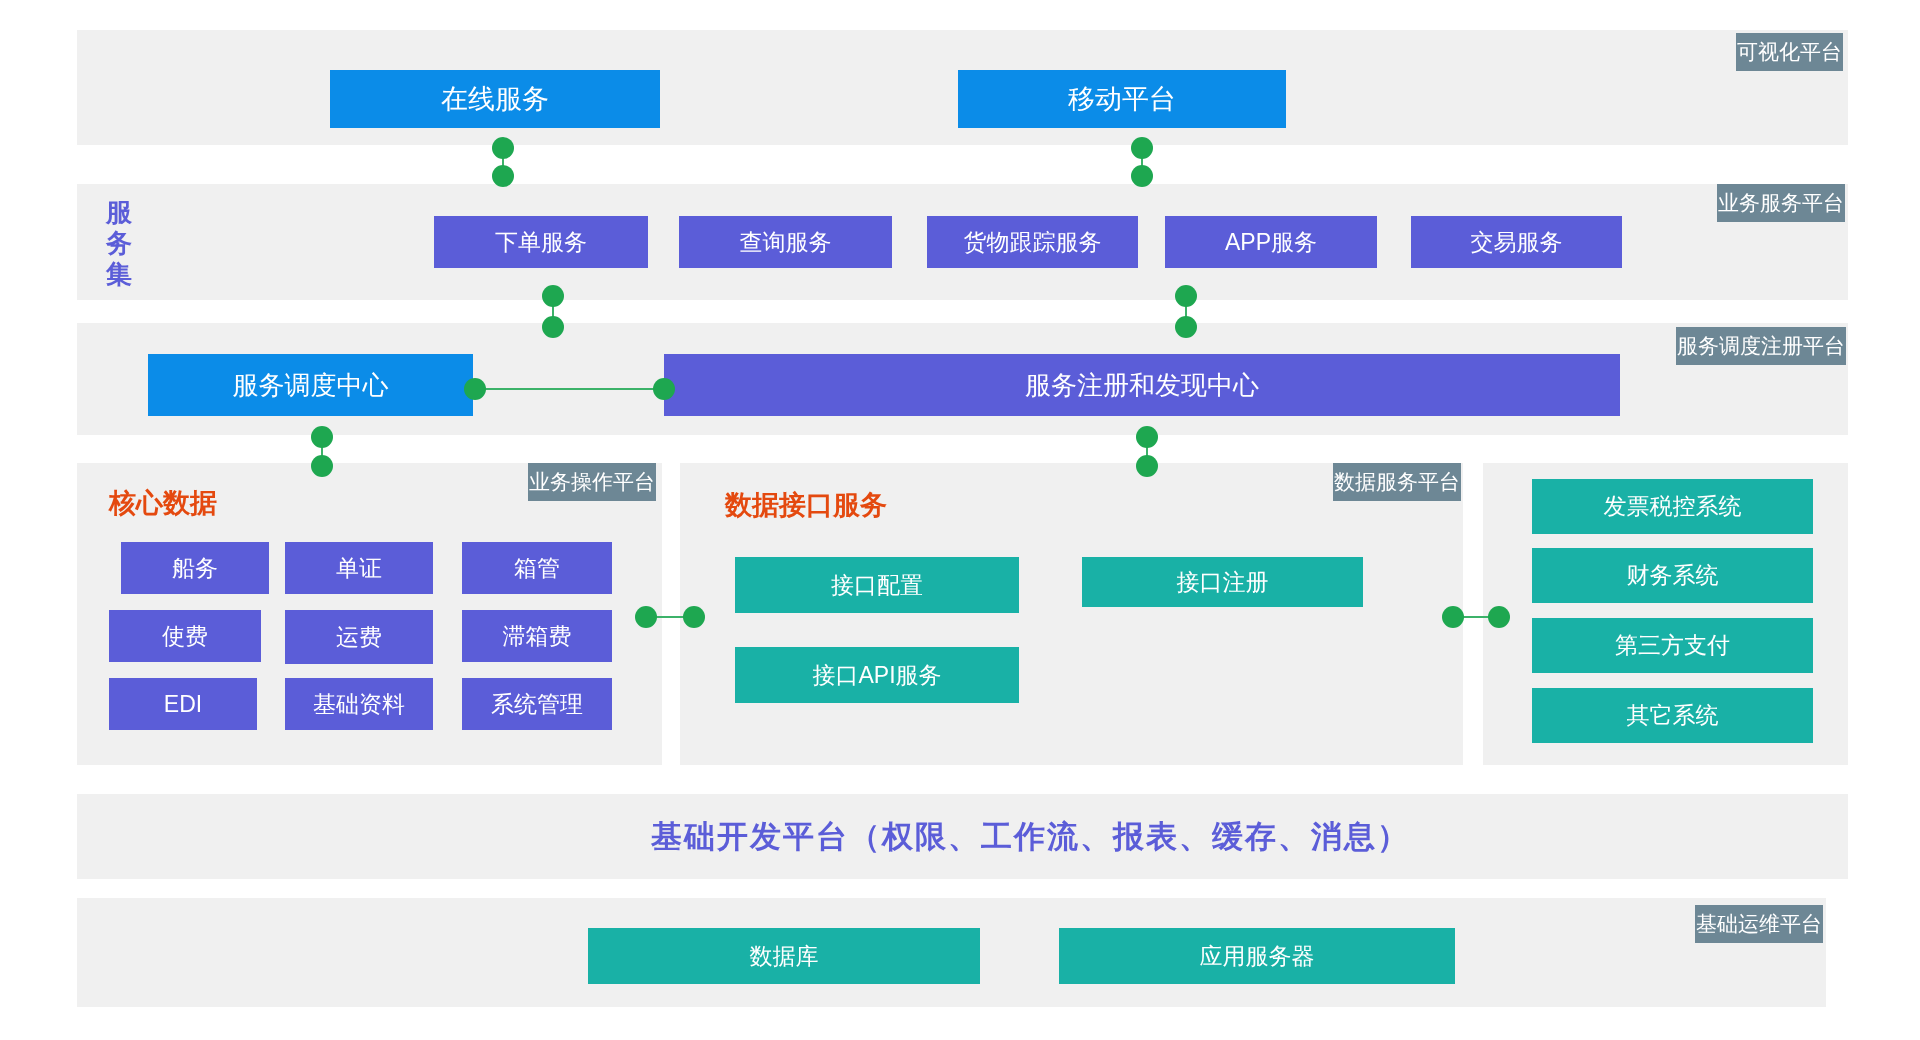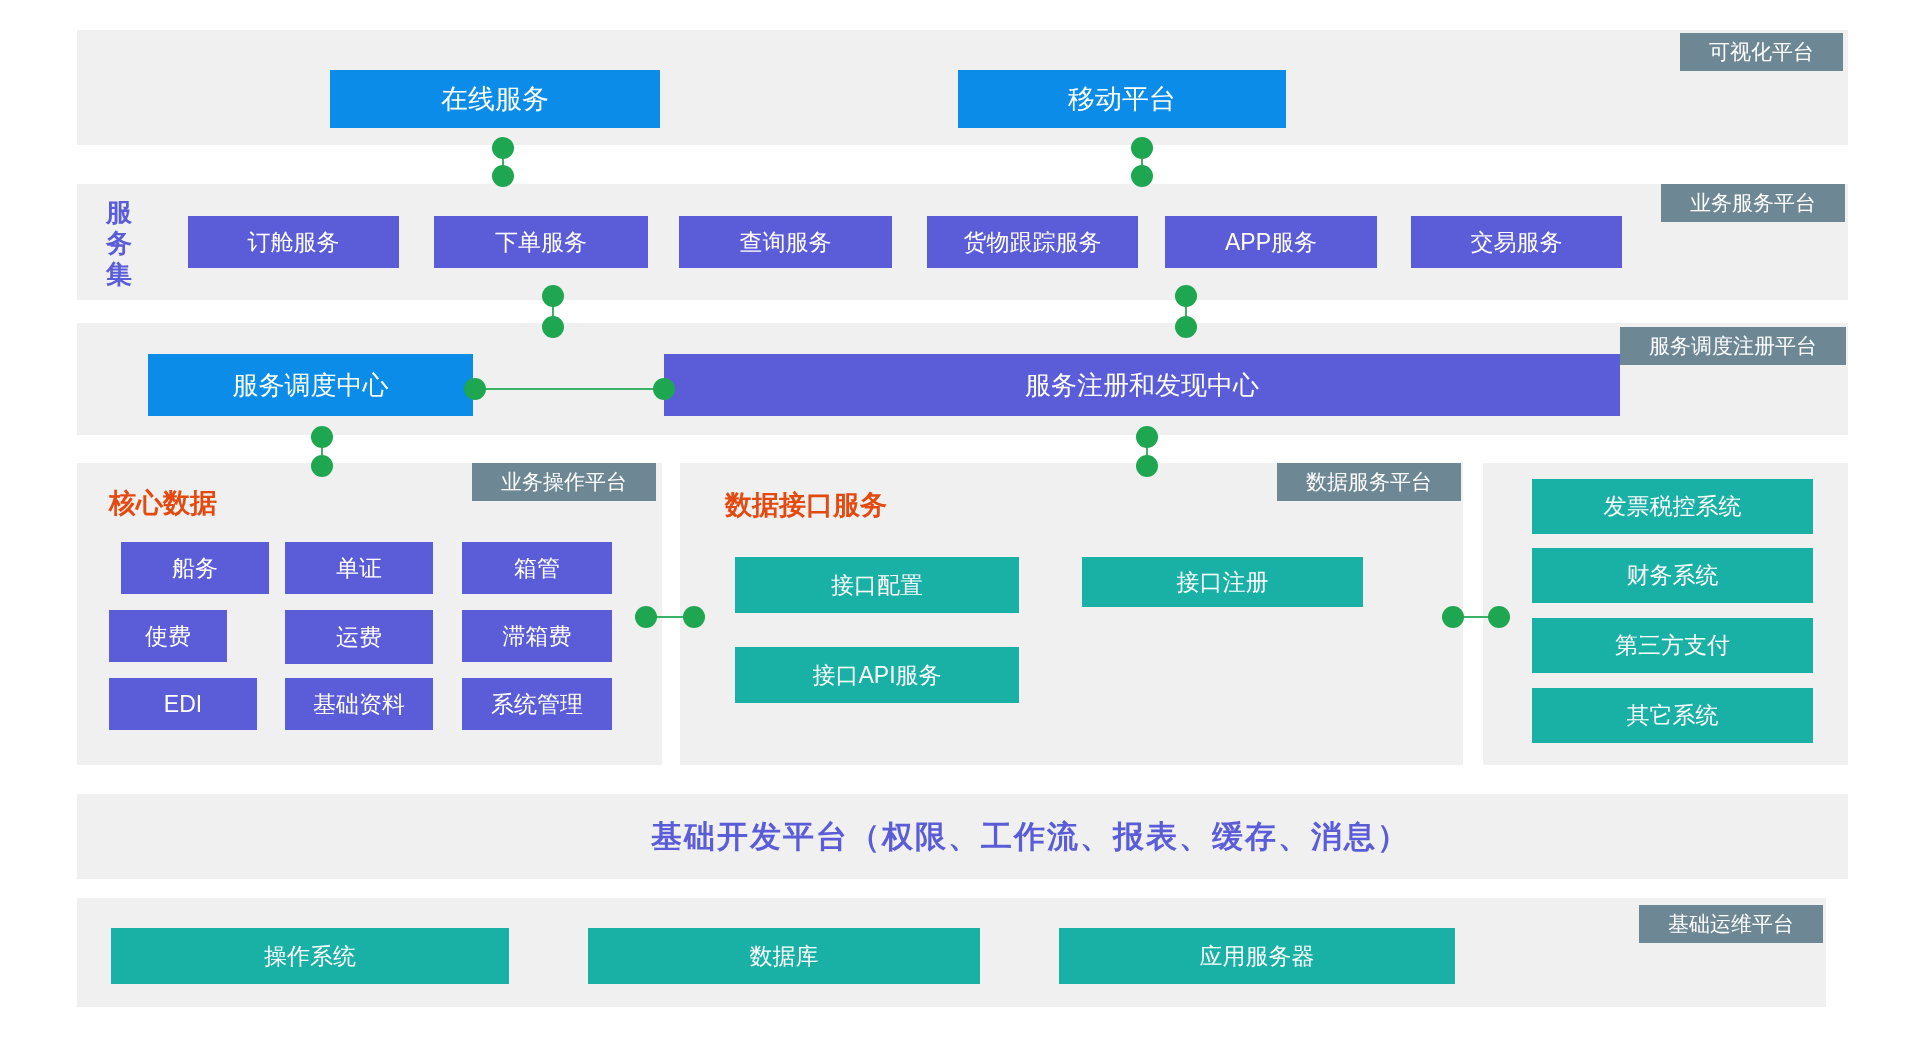--- a/index.html
+++ b/index.html
@@ -4,21 +4,21 @@
 <style>
   html,body{margin:0;padding:0;background:#ffffff;}
   .stage{
     position:relative;width:1920px;height:1040px;background:#ffffff;overflow:hidden;
     font-family:"Liberation Sans","DejaVu Sans",sans-serif;
   }
   .band{position:absolute;background:#f0f0f0;}
   .panel{position:absolute;background:#f0f0f0;}
   .tag{
     position:absolute;background:#6d8795;color:#ffffff;font-size:21px;
-    height:38px;display:flex;align-items:center;padding:0 29px;white-space:nowrap;
+    height:38px;display:flex;align-items:center;padding:0 1px;white-space:nowrap;
   }
   .box{
     position:absolute;color:#ffffff;display:flex;align-items:center;justify-content:center;
     white-space:nowrap;font-size:23px;
   }
   .blue{background:#0b8ce8;}
   .purple{background:#5b5dd8;}
   .teal{background:#19b1a6;}
   .sideLabel{
     position:absolute;width:32px;color:#5b5dd8;font-weight:bold;font-size:26px;
@@ -40,41 +40,40 @@
 
   <section class="band" style="left:77px;top:30px;width:1771px;height:115px">
     <div class="tag" style="top:3px;right:5px">可视化平台</div>
     <div class="box blue" style="left:253px;top:40px;width:330px;height:58px;font-size:27px">在线服务</div>
     <div class="box blue" style="left:881px;top:40px;width:328px;height:58px;font-size:27px">移动平台</div>
   </section>
 
   <section class="band" style="left:77px;top:184px;width:1771px;height:116px">
     <div class="tag" style="top:0;right:3px">业务服务平台</div>
     <div class="sideLabel" style="left:26px;top:13px">服务集</div>
-    <div class="box purple" style="left:111px;top:32px;width:211px;height:52px">订舱服务</div>
     <div class="box purple" style="left:357px;top:32px;width:214px;height:52px">下单服务</div>
     <div class="box purple" style="left:602px;top:32px;width:213px;height:52px">查询服务</div>
     <div class="box purple" style="left:850px;top:32px;width:211px;height:52px">货物跟踪服务</div>
     <div class="box purple" style="left:1088px;top:32px;width:212px;height:52px">APP服务</div>
     <div class="box purple" style="left:1334px;top:32px;width:211px;height:52px">交易服务</div>
   </section>
 
   <section class="band" style="left:77px;top:323px;width:1771px;height:112px">
     <div class="tag" style="top:4px;right:2px">服务调度注册平台</div>
     <div class="box blue" style="left:71px;top:31px;width:325px;height:62px;font-size:26px">服务调度中心</div>
     <div class="box purple" style="left:587px;top:31px;width:956px;height:62px;font-size:26px">服务注册和发现中心</div>
   </section>
 
   <section class="panel" style="left:77px;top:463px;width:585px;height:302px">
     <div class="tag" style="top:0;right:6px">业务操作平台</div>
     <div class="panelTitle" style="left:32px;top:22px">核心数据</div>
     <div class="box purple" style="left:44px;top:79px;width:148px;height:52px">船务</div>
     <div class="box purple" style="left:208px;top:79px;width:148px;height:52px">单证</div>
     <div class="box purple" style="left:385px;top:79px;width:150px;height:52px">箱管</div>
-    <div class="box purple" style="left:32px;top:147px;width:118px;height:52px">使费</div>
+    <div class="box purple" style="left:32px;top:147px;width:152px;height:52px">使费</div>
     <div class="box purple" style="left:208px;top:147px;width:148px;height:54px">运费</div>
     <div class="box purple" style="left:385px;top:147px;width:150px;height:52px">滞箱费</div>
     <div class="box purple" style="left:32px;top:215px;width:148px;height:52px">EDI</div>
     <div class="box purple" style="left:208px;top:215px;width:148px;height:52px">基础资料</div>
     <div class="box purple" style="left:385px;top:215px;width:150px;height:52px">系统管理</div>
   </section>
 
   <section class="panel" style="left:680px;top:463px;width:783px;height:302px">
     <div class="tag" style="top:0;right:2px">数据服务平台</div>
     <div class="panelTitle" style="left:45px;top:24px">数据接口服务</div>
@@ -89,21 +88,20 @@
     <div class="box teal" style="left:49px;top:155px;width:281px;height:55px">第三方支付</div>
     <div class="box teal" style="left:49px;top:225px;width:281px;height:55px">其它系统</div>
   </section>
 
   <section class="band" style="left:77px;top:794px;width:1771px;height:85px">
     <div class="devText">基础开发平台（权限、工作流、报表、缓存、消息）</div>
   </section>
 
   <section class="band" style="left:77px;top:898px;width:1749px;height:109px">
     <div class="tag" style="top:7px;right:3px">基础运维平台</div>
-    <div class="box teal" style="left:34px;top:30px;width:398px;height:56px">操作系统</div>
     <div class="box teal" style="left:511px;top:30px;width:392px;height:56px">数据库</div>
     <div class="box teal" style="left:982px;top:30px;width:396px;height:56px">应用服务器</div>
   </section>
 
   <div class="vline" style="left:502px;top:148px;height:28px"></div>
   <div class="dot" style="left:492px;top:137px"></div>
   <div class="dot" style="left:492px;top:165px"></div>
 
   <div class="vline" style="left:1141px;top:148px;height:28px"></div>
   <div class="dot" style="left:1131px;top:137px"></div>

